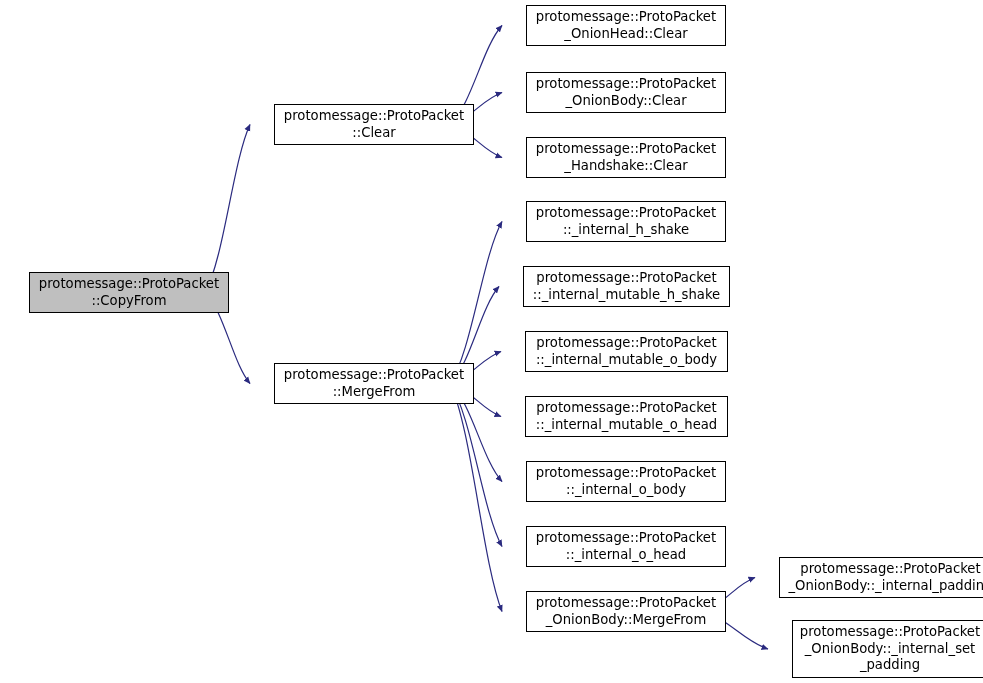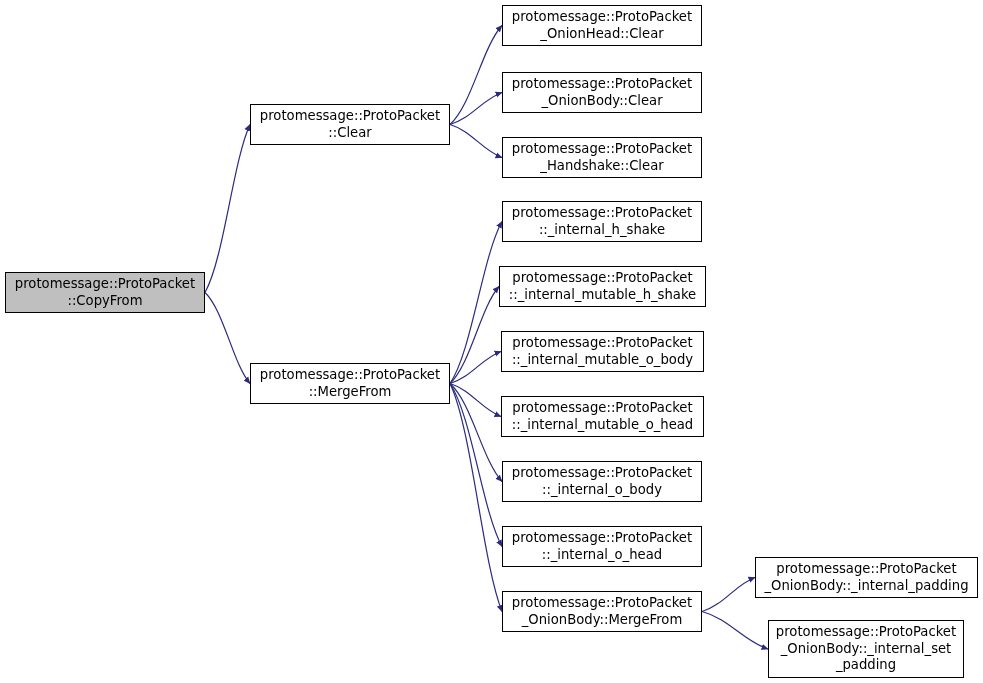--- a/index.html
+++ b/index.html
@@ -32,20 +32,21 @@
     color: #000000;
     display: flex;
     align-items: center;
     justify-content: center;
     text-align: center;
     font-size: 13.2px;
     line-height: 16.5px;
     letter-spacing: 0px;
     white-space: pre-line;
     z-index: 2;
+    margin-left: 24px;
   }
   .node.current {
     background: #bfbfbf;
     border: 1px solid #000000;
   }
   .node-label {
     display: block;
     width: 100%;
     white-space: pre-line;
   }

